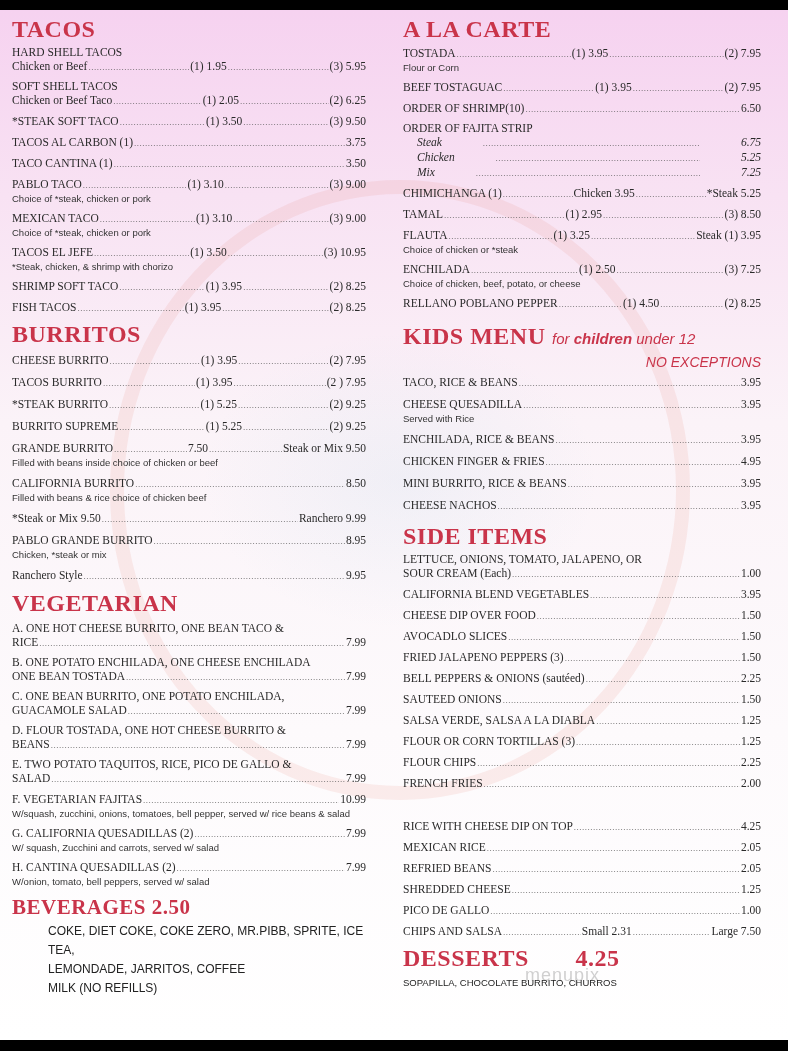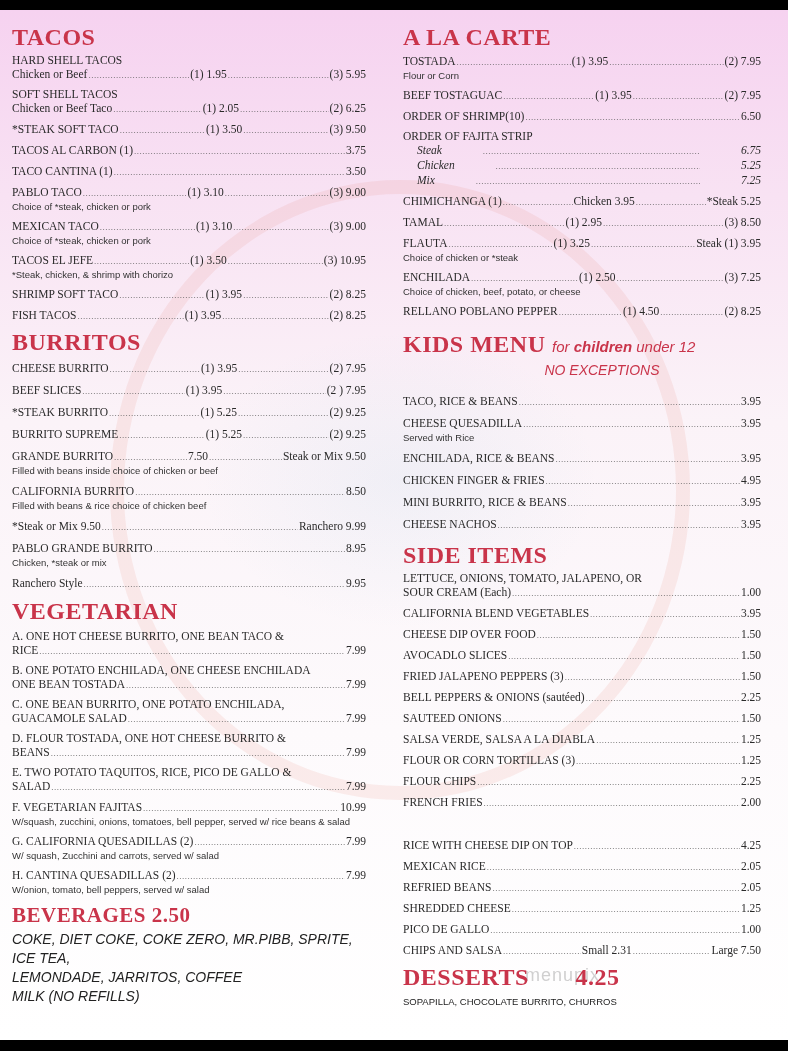--- a/index.html
+++ b/index.html
@@ -15,48 +15,48 @@
     border-radius: 50%;
     border: 14px solid rgba(230, 120, 110, 0.12);
     pointer-events: none;
   }
   .watermark2 {
     position: absolute; left: 200px; top: 320px; width: 400px; height: 300px;
     border-radius: 50%;
     background: radial-gradient(ellipse at center, rgba(140, 190, 220, 0.10), rgba(255,255,255,0) 70%);
     pointer-events: none;
   }
-  .col { position: absolute; top: 8px; }
+  .col { position: absolute; top: 0; }
   .col-left { left: 12px; width: 354px; }
   .col-right { left: 403px; width: 358px; }
 
   .h {
     font-family: "Liberation Serif", "DejaVu Serif", serif;
     font-weight: bold; color: #c9344a; font-size: 24px; letter-spacing: 0.5px;
     line-height: 26px;
   }
   .h .sub {
     font-family: "Liberation Sans", sans-serif; font-style: italic; font-weight: normal;
     font-size: 15px; color: #c9344a; letter-spacing: 0;
   }
   .h .sub b { font-weight: bold; }
   .noexc {
     font-family: "Liberation Sans", sans-serif; font-style: italic; color: #c9344a;
-    font-size: 14px; text-align: center; padding-left: 40px; margin-top: 2px; margin-bottom: 16px;
+    font-size: 14px; text-align: right; padding-left: 40px; margin-top: 2px; margin-bottom: 5px;
   }
   .item { font-size: 11px; line-height: 14px; margin-bottom: 7px; }
   .row { display: flex; align-items: baseline; white-space: nowrap; font-family: "Liberation Serif", "DejaVu Serif", serif; font-size: 11.5px; }
   .row .nm { flex: 0 0 auto; }
   .row .dots { flex: 1 1 auto; overflow: hidden; color: #555; margin: 0 1px; }
   .row .dots::before { content: "..............................................................................................................................................................................................."; letter-spacing: 0.5px; font-size: 9px; }
   .row .p { flex: 0 0 auto; }
   .title-line { font-family: "Liberation Serif", "DejaVu Serif", serif; font-size: 11.5px; line-height: 13px; }
   .desc { font-family: "Liberation Sans", "DejaVu Sans", sans-serif; font-size: 9.5px; line-height: 13px; color: #333; }
   .sub-row { padding-left: 14px; font-style: italic; gap: 40px; }
-  .bev { font-family: "Liberation Sans", sans-serif; font-style: italic; font-size: 14px; line-height: 19px; color: #222; }
+  .bev { font-family: "Liberation Sans", sans-serif; font-size: 12px; line-height: 19px; color: #222; margin-left: 36px; }
   .des-line { font-family: "Liberation Sans", sans-serif; font-size: 9.5px; color: #222; margin-top: 6px; }
   .footer-bar { position: absolute; left: 0; bottom: 0; width: 788px; height: 11px; background: #000; }
   .wm-text { position: absolute; left: 525px; top: 955px; font-family: "Liberation Sans", sans-serif; font-size: 18px; color: rgba(120,120,120,0.35); letter-spacing: 1px; }
 </style>
 </head>
 <body>
 
 <div class="page">
   <div class="watermark"></div>
   <div class="watermark2"></div>
@@ -166,21 +166,21 @@
             <div class="row">
               <span class="nm">CHEESE BURRITO</span>
               <span class="dots"></span>
               <span class="p">(1) 3.95</span>
               <span class="dots"></span>
               <span class="p">(2) 7.95</span>
             </div>
           </div>
           <div class="item" style="margin-bottom: 7px;">
             <div class="row">
-              <span class="nm">BEEF SLICES</span>
+              <span class="nm">TACOS BURRITO</span>
               <span class="dots"></span>
               <span class="p">(1) 3.95</span>
               <span class="dots"></span>
               <span class="p">(2 ) 7.95</span>
             </div>
           </div>
           <div class="item" style="margin-bottom: 7px;">
             <div class="row">
               <span class="nm">*STEAK BURRITO</span>
               <span class="dots"></span>

